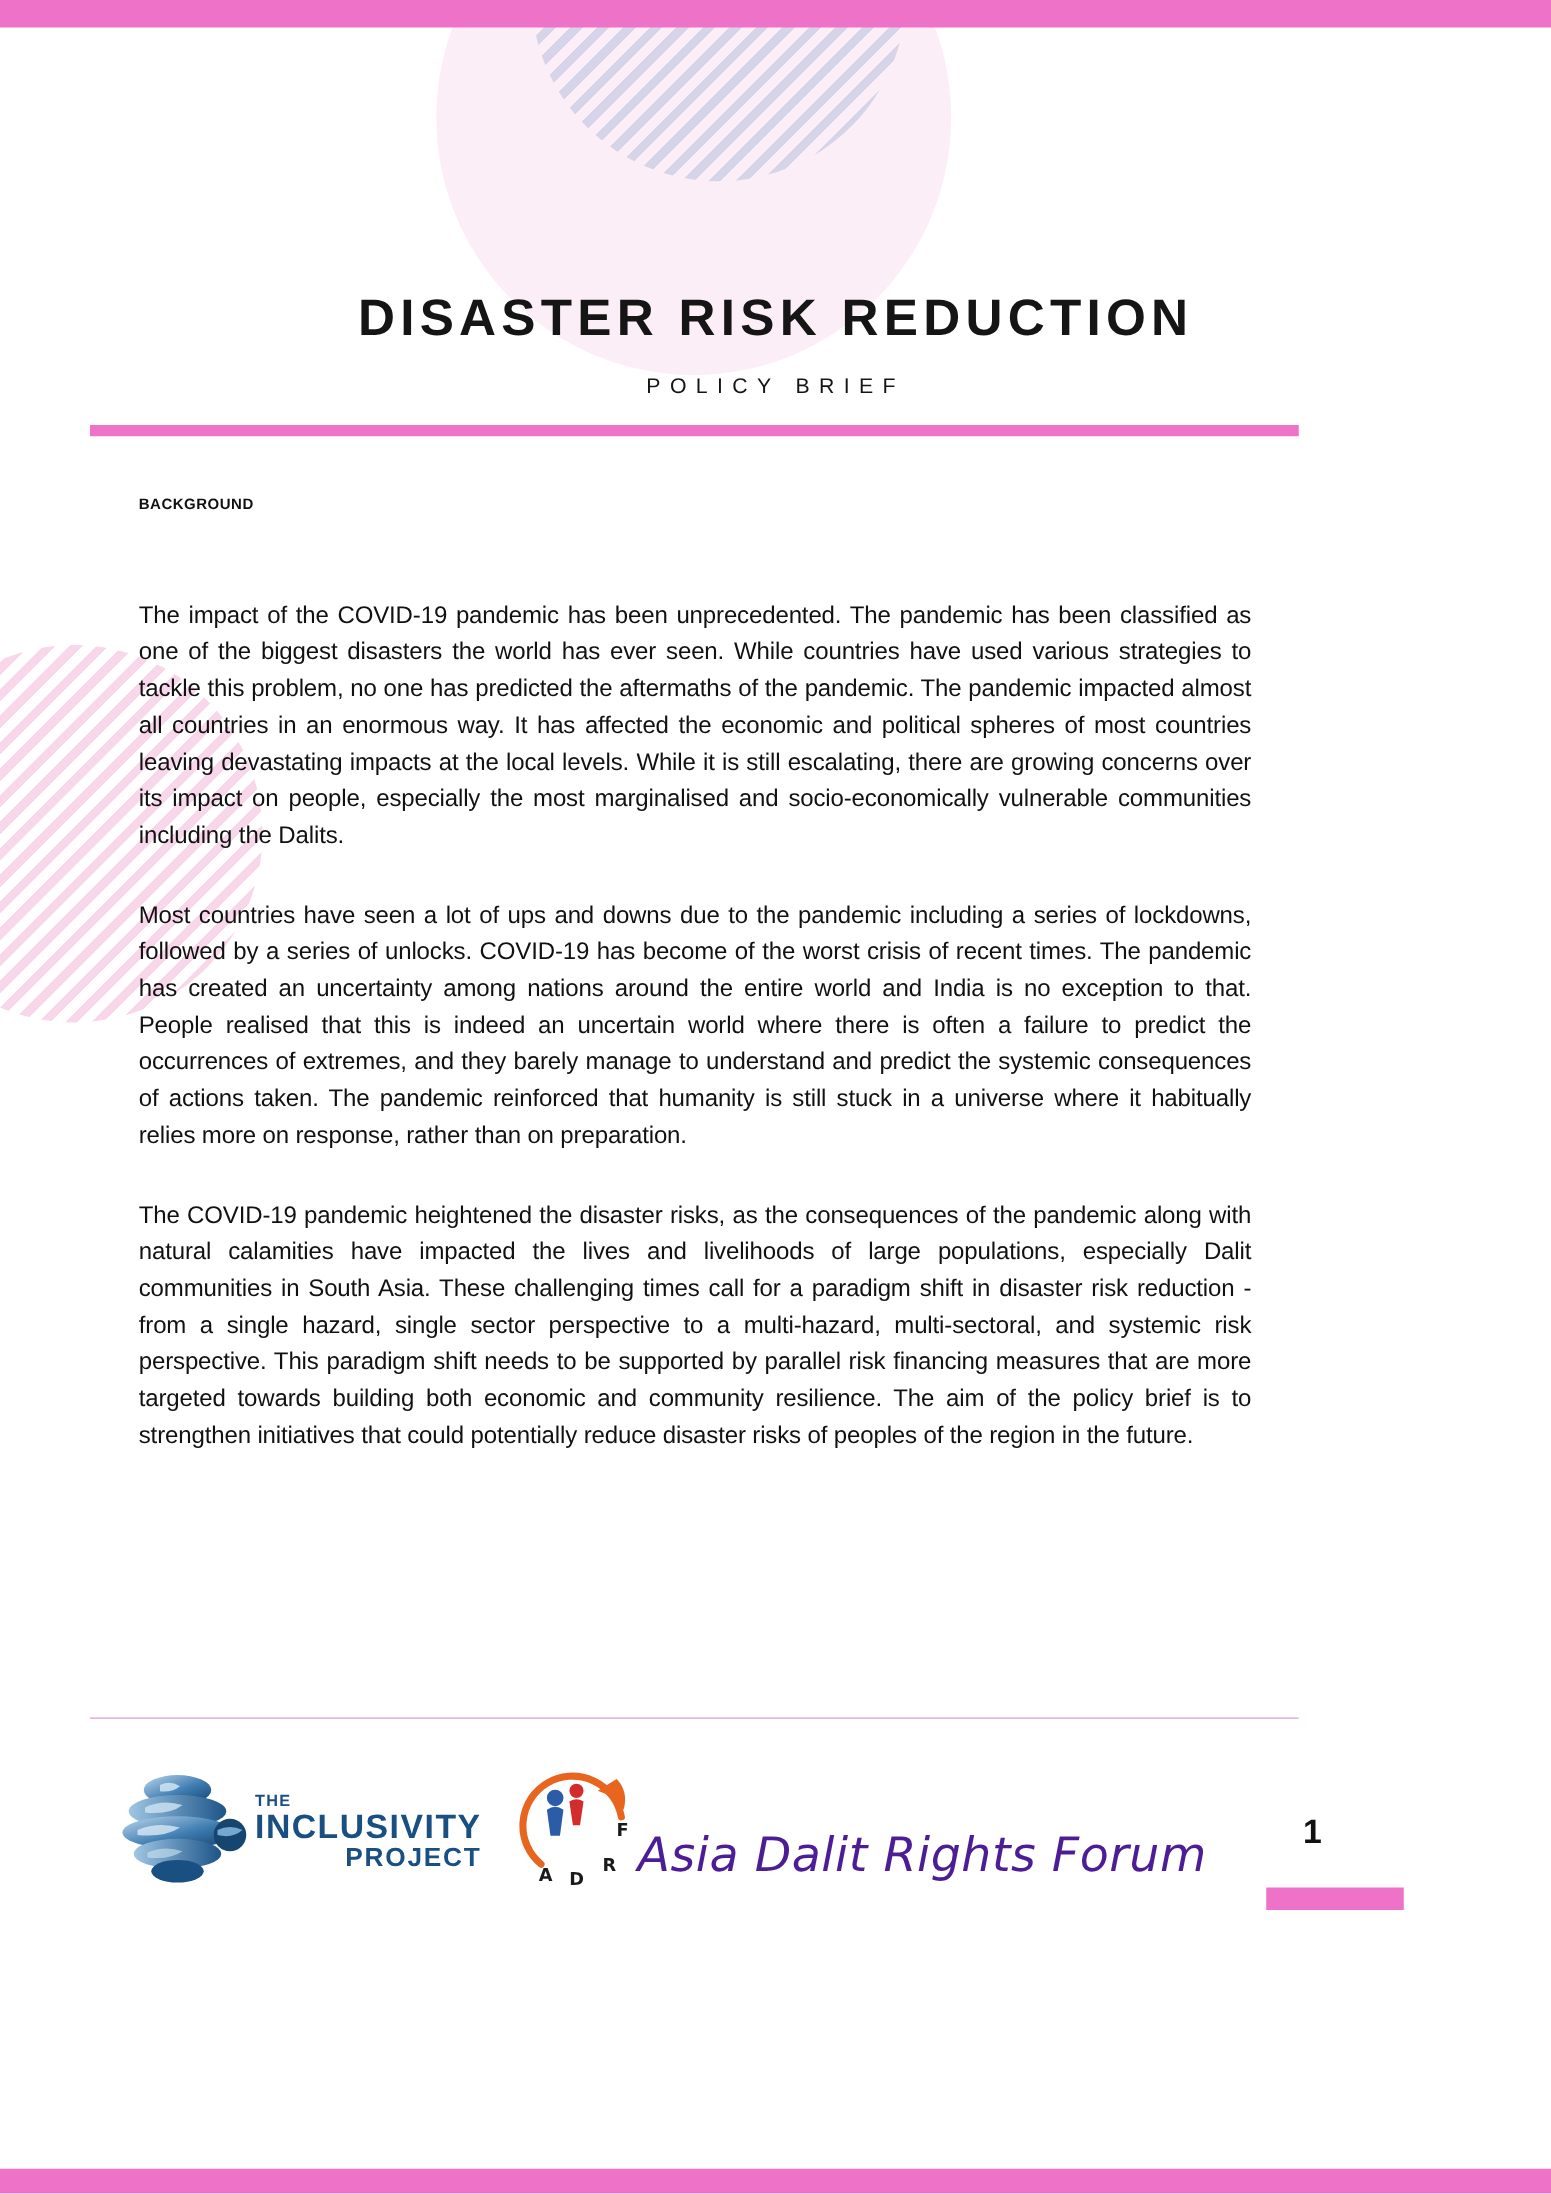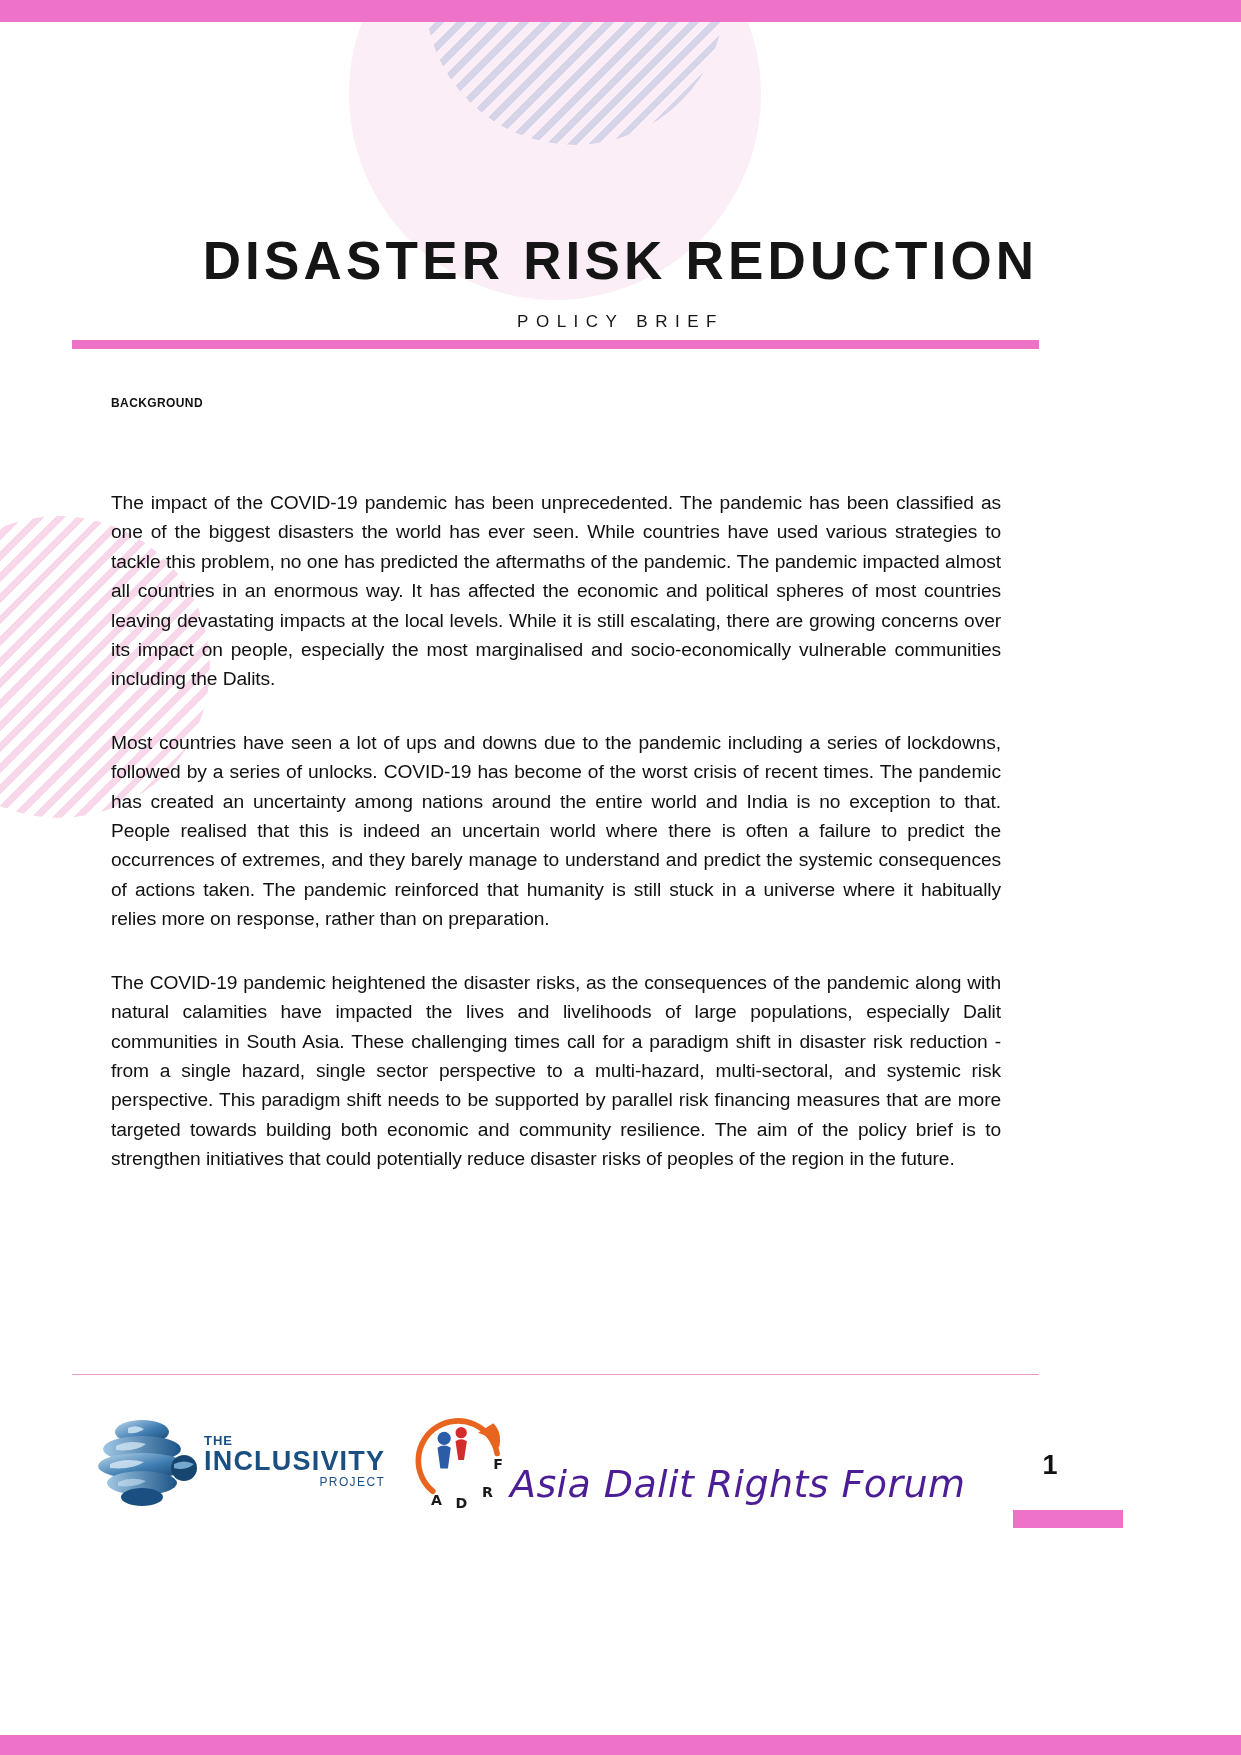--- a/index.html
+++ b/index.html
@@ -110,21 +110,21 @@
     position: absolute;
     left: 0;
     top: 232px;
     width: 1241px;
     text-align: center;
   }
 
   .doc-title {
     margin: 0;
     font-family: "Liberation Sans", sans-serif;
-    font-size: 53px;
+    font-size: 41px;
     font-weight: 700;
     letter-spacing: 4.2px;
     color: #151515;
     line-height: 1.1;
   }
 
   .doc-subtitle {
     margin: 22px 0 0 0;
     font-family: "Liberation Sans", sans-serif;
     font-size: 17px;
@@ -148,21 +148,21 @@
     top: 396px;
     font-size: 12px;
     font-weight: 700;
     letter-spacing: 0.4px;
     color: #111111;
   }
 
   .body-wrap {
     position: absolute;
     left: 111px;
-    top: 488px;
+    top: 478px;
     width: 890px;
   }
 
   .body-par {
     margin: 0 0 34px 0;
     font-family: "Liberation Sans", sans-serif;
     font-size: 19.2px;
     line-height: 29.4px;
     color: #111111;
     text-align: justify;
@@ -297,21 +297,21 @@
           <path d="M24 28 q14 -7 30 -2 q-10 8 -30 6 z" fill="#CFE4F3" opacity="0.8"></path>
           <path d="M18 46 q16 -7 34 -2 q-12 8 -34 6 z" fill="#D8E9F6" opacity="0.8"></path>
           <path d="M26 64 q14 -6 28 -1 q-10 7 -28 5 z" fill="#CFE4F3" opacity="0.6"></path>
 
           <circle cx="92" cy="50" r="13" fill="#16466F"></circle>
           <path d="M82 46 q10 -5 20 0 q-8 7 -20 4 z" fill="#7FB2D8" opacity="0.9"></path>
         </svg>
         <div style="position:absolute; left:112px; top:16px; line-height:1;">
           <div style="font-family:'Liberation Sans',sans-serif; font-size:13px; font-weight:700; color:#1A4F82; letter-spacing:1px;">THE</div>
           <div style="font-family:'Liberation Sans',sans-serif; font-size:27px; font-weight:700; color:#1A4F82; letter-spacing:1.2px; margin-top:1px;">INCLUSIVITY</div>
-          <div style="font-family:'Liberation Sans',sans-serif; font-size:12px; font-weight:400; color:#1A4F82; letter-spacing:1.4px; text-align:right; margin-top:1px;">PROJECT</div>
+          <div style="font-family:'Liberation Sans',sans-serif; font-size:21px; font-weight:700; color:#1A4F82; letter-spacing:1.4px; text-align:right; margin-top:1px;">PROJECT</div>
         </div>
       </div>
 
       <div class="logo-adrf">
         <svg viewBox="0 0 110 110" width="104" height="104" style="position:absolute; left:0; top:0;">
 
           <path d="M22 86 A42 42 0 1 1 90 46" fill="none" stroke="#E8651F" stroke-width="6" stroke-linecap="round"></path>
           <path d="M86 14 q10 10 6 26 q-9 -12 -22 -16 z" fill="#E8651F"></path>
 
           <circle cx="34" cy="30" r="7" fill="#2A5CA8"></circle>

